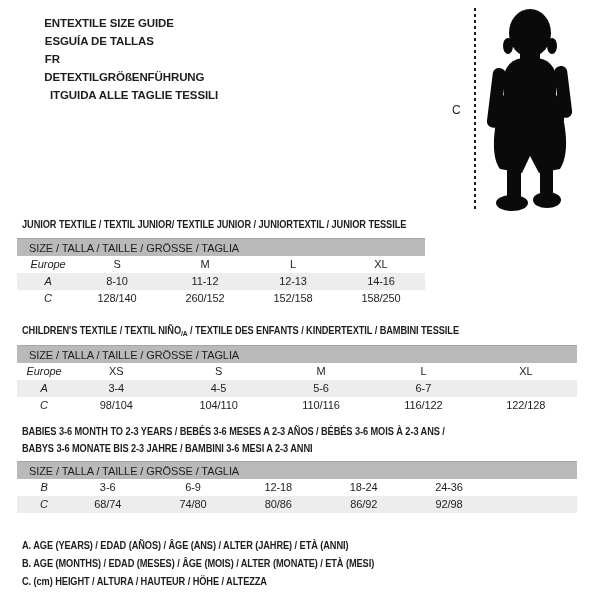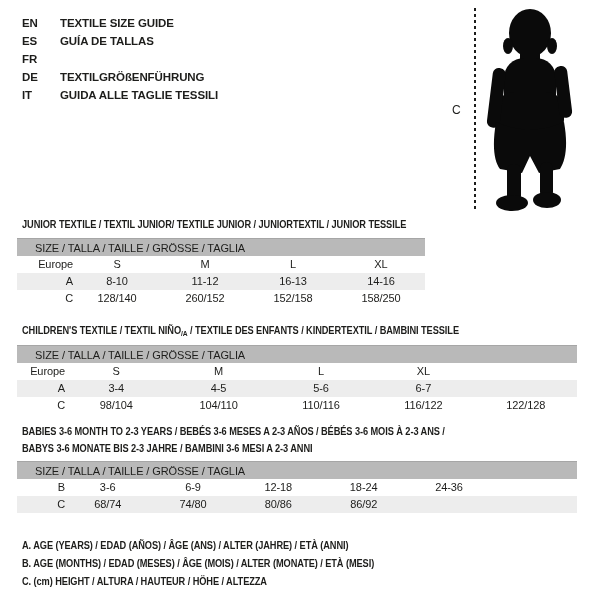--- a/index.html
+++ b/index.html
@@ -10,21 +10,21 @@
   }
   html,body{margin:0;padding:0;background:#fff;}
   .canvas{
     position:relative;width:600px;height:600px;background:#fff;overflow:hidden;
     color:var(--ink);
     font-family:"Liberation Sans","DejaVu Sans",sans-serif;
     -webkit-font-smoothing:antialiased;
   }
   
   .langs{position:absolute;left:22px;top:14px;font-size:11.5px;font-weight:bold;letter-spacing:-0.1px;}
-  .lang-row{display:flex;height:18px;line-height:18px;white-space:nowrap;}
+  .lang-row{display:flex;height:18px;line-height:18px;white-space:nowrap;text-align:right;}
   .lang-code{width:38px;flex:0 0 38px;}
   
   .measure-line{
     position:absolute;left:474px;top:8px;width:2px;height:204px;
     background:repeating-linear-gradient(to bottom,var(--ink) 0 3px,transparent 3px 6px);
   }
   .fig-label{position:absolute;left:452px;top:103px;font-size:12px;line-height:14px;}
   .baby-svg{position:absolute;left:484px;top:6px;width:104px;height:208px;}
   .baby-svg *{fill:var(--silhouette);}
   
@@ -37,29 +37,29 @@
   .t2{top:322px}
   .t3{top:423px}
   .sub{font-size:8px;vertical-align:-2px;}
   
   .table{position:absolute;left:17px;font-size:11px;letter-spacing:-0.1px;}
   .jr{top:238px;width:408px;}
   .ch{top:345px;width:560px;}
   .bb{top:461px;width:560px;}
   .thead{
     background:var(--header-bar);height:18px;line-height:18px;
-    padding-left:18px;box-sizing:border-box;white-space:nowrap;
+    padding-left:12px;box-sizing:border-box;white-space:nowrap;
     border-top:1px solid #a6a6a6;
   }
   .trow{display:grid;height:17px;line-height:17px;align-items:center;}
   .jr .trow{grid-template-columns:56px 88px 88px 88px 88px;}
   .ch .trow{grid-template-columns:48px repeat(5,1fr);}
   .bb .trow{grid-template-columns:48px repeat(6,1fr);}
   .trow.alt{background:var(--row-alt);}
-  .tlabel{padding-left:6px;text-align:right;}
+  .tlabel{padding-left:6px;text-align:center;font-style:italic;}
   .tcell{text-align:center;}
   
   .notes{
     position:absolute;left:22px;top:536px;font-size:11px;font-weight:bold;
     letter-spacing:-0.1px;line-height:18px;white-space:nowrap;
     transform:scaleX(.84);transform-origin:0 0;
   }
 </style>
 </head>
 <body>
@@ -113,37 +113,38 @@
       <span class="tlabel">Europe</span>
       <span class="tcell">S</span>
       <span class="tcell">M</span>
       <span class="tcell">L</span>
       <span class="tcell">XL</span>
     </div>
     <div class="trow alt">
       <span class="tlabel">A</span>
       <span class="tcell">8-10</span>
       <span class="tcell">11-12</span>
-      <span class="tcell">16-13</span>
+      <span class="tcell">12-13</span>
       <span class="tcell">14-16</span>
     </div>
     <div class="trow">
       <span class="tlabel">C</span>
       <span class="tcell">128/140</span>
       <span class="tcell">260/152</span>
       <span class="tcell">152/158</span>
       <span class="tcell">158/250</span>
     </div>
   </div>
 
   <h2 class="sec-title t2"><span>CHILDREN'S TEXTILE / TEXTIL NIÑO</span><span class="sub">/A</span><span> / TEXTILE DES ENFANTS / KINDERTEXTIL / BAMBINI TESSILE</span></h2>
   <div class="table ch">
     <div class="thead">SIZE / TALLA / TAILLE / GRÖSSE / TAGLIA</div>
     <div class="trow">
       <span class="tlabel">Europe</span>
+      <span class="tcell">XS</span>
       <span class="tcell">S</span>
       <span class="tcell">M</span>
       <span class="tcell">L</span>
       <span class="tcell">XL</span>
     </div>
     <div class="trow alt">
       <span class="tlabel">A</span>
       <span class="tcell">3-4</span>
       <span class="tcell">4-5</span>
       <span class="tcell">5-6</span>
@@ -169,20 +170,21 @@
       <span class="tcell">12-18</span>
       <span class="tcell">18-24</span>
       <span class="tcell">24-36</span>
     </div>
     <div class="trow alt">
       <span class="tlabel">C</span>
       <span class="tcell">68/74</span>
       <span class="tcell">74/80</span>
       <span class="tcell">80/86</span>
       <span class="tcell">86/92</span>
+      <span class="tcell">92/98</span>
     </div>
   </div>
 
   <div class="notes">
     <div>A. AGE (YEARS) / EDAD (AÑOS) / ÂGE (ANS) / ALTER (JAHRE) / ETÀ (ANNI)</div>
     <div>B. AGE (MONTHS) / EDAD (MESES) / ÂGE (MOIS) / ALTER (MONATE) / ETÀ (MESI)</div>
     <div>C. (cm) HEIGHT / ALTURA / HAUTEUR / HÖHE / ALTEZZA</div>
   </div>
 
 </div>

